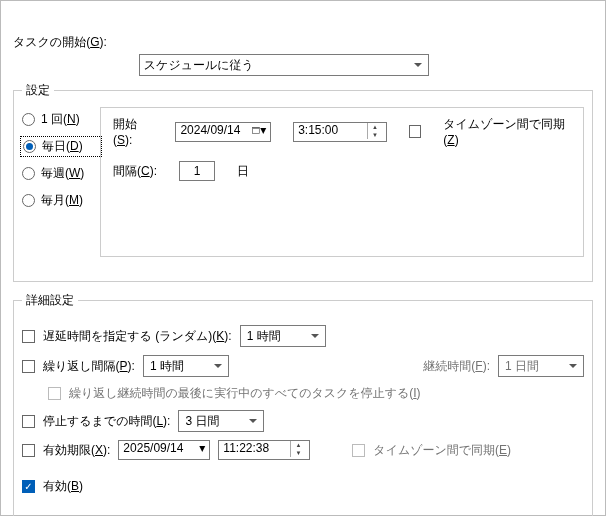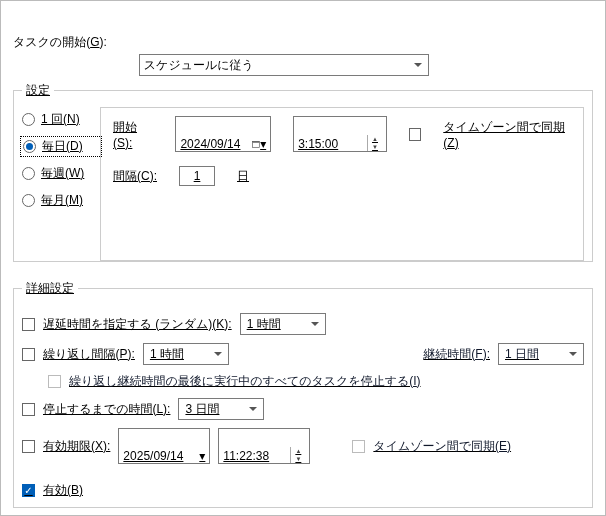--- a/index.html
+++ b/index.html
@@ -6,43 +6,43 @@
 body { margin: 0; background: #fff; color: #000; }
 .window { width: 606px; height: 516px; border: 1px solid #bbb; position: relative; display: flex; flex-direction: column; }
 .titlebar { height: 32px; display: flex; align-items: center; padding: 0 10px; }
 .titlebar-title { flex: 1; }
 .close-btn { width: 40px; height: 28px; display: flex; align-items: center; justify-content: center; cursor: pointer; }
 .content { padding: 4px 12px 8px 12px; flex: 1; display: flex; flex-direction: column; }
 .row { display: flex; align-items: center; margin: 4px 0; gap: 24px; }
 .row label { white-space: nowrap; }
 .begin-select { flex: 1; max-width: 290px; margin-left: 8px; height: 22px; border: 1px solid #7a7a7a; background: #fff; padding: 0 18px 0 4px; position: relative; display: flex; align-items: center; margin-top: 45px; }
 .begin-select::after { content: ""; position: absolute; right: 6px; top: 50%; margin-top: -2px; border: 4px solid transparent; border-top-color: #555; }
-fieldset { border: 1px solid #ccc; margin: 2px 0 16px 0; padding: 8px 8px 0 8px; text-decoration: underline; }
+fieldset { border: 1px solid #ccc; margin: 2px 0 8px 0; padding: 8px 8px 24px 8px; }
 legend { padding: 0 4px; }
 .settings-body { display: flex; }
 .radio-col { width: 78px; display: flex; flex-direction: column; gap: 10px; padding-top: 4px; }
 .radio-item { display: flex; align-items: center; gap: 6px; cursor: pointer; }
 .radio-circle { width: 13px; height: 13px; border: 1px solid #666; border-radius: 50%; display: inline-flex; align-items: center; justify-content: center; }
 .radio-circle.checked::after { content: ""; width: 7px; height: 7px; border-radius: 50%; background: #005fb8; }
 .radio-item.selected { outline: 1px dotted #000; outline-offset: 1px; padding: 0 1px; }
 .detail-box { flex: 1; border: 1px solid #ccc; padding: 8px 12px 60px 12px; min-height: 150px; }
 .line { display: flex; align-items: center; gap: 22px; margin-bottom: 14px; }
-.date-input, .time-input { border: 1px solid #7a7a7a; height: 36px; display: inline-flex; align-items: flex-end; padding: 0 4px; background: #fff; }
+.date-input, .time-input { border: 1px solid #7a7a7a; height: 20px; display: inline-flex; align-items: flex-start; padding: 0 4px; background: #fff; }
 .date-input { width: 102px; justify-content: space-between; }
 .time-input { width: 100px; justify-content: space-between; }
 .spinner { width: 15px; display: flex; flex-direction: column; border-left: 1px solid #aaa; margin-left: 4px; }
 .spinner div { height: 8px; display: flex; align-items: center; justify-content: center; font-size: 6px; color: #444; cursor: pointer; }
 .cal-icon { width: 14px; height: 14px; display: inline-flex; align-items: center; }
 .chk { width: 13px; height: 13px; border: 1px solid #666; display: inline-flex; align-items: center; justify-content: center; cursor: pointer; }
 .chk.checked { background: #005fb8; border-color: #005fb8; color: #fff; font-size: 10px; }
 .small-input { width: 36px; height: 20px; border: 1px solid #7a7a7a; text-align: center; display:inline-flex; align-items:center; justify-content:center; background:#fff;}
 .adv-row { display: flex; align-items: center; margin: 8px 0; gap: 8px; }
 .combo { height: 22px; border: 1px solid #7a7a7a; background: #fff; display: inline-flex; align-items: center; padding: 0 18px 0 6px; position: relative; min-width: 86px; }
 .combo::after { content: ""; position: absolute; right: 6px; top: 50%; margin-top: -2px; border: 4px solid transparent; border-top-color: #555; }
-.disabled { color: #0f172a; }
+.disabled { color: #737373; }
 .indent { margin-left: 26px; }
 .footer { display: flex; justify-content: flex-end; gap: 8px; padding: 8px 10px; }
 .btn { min-width: 74px; height: 24px; border: 1px solid #7a7a7a; background: #fdfdfd; cursor: pointer; padding: 0 12px; }
 .u { text-decoration: underline; }
 </style>
 </head>
 <body>
 
 <div class="window">
 

